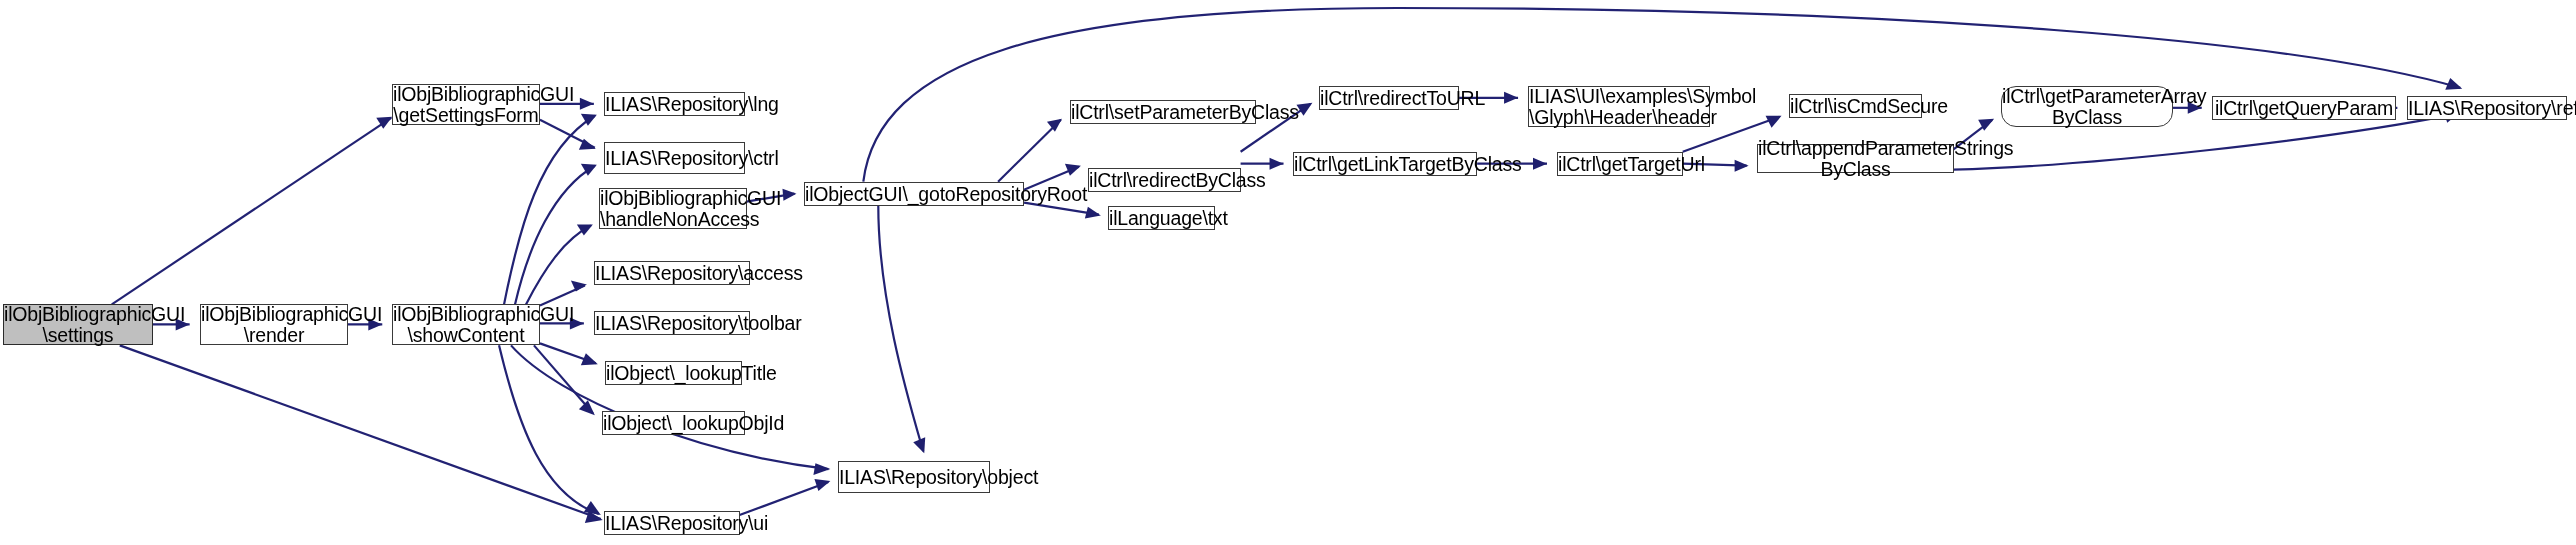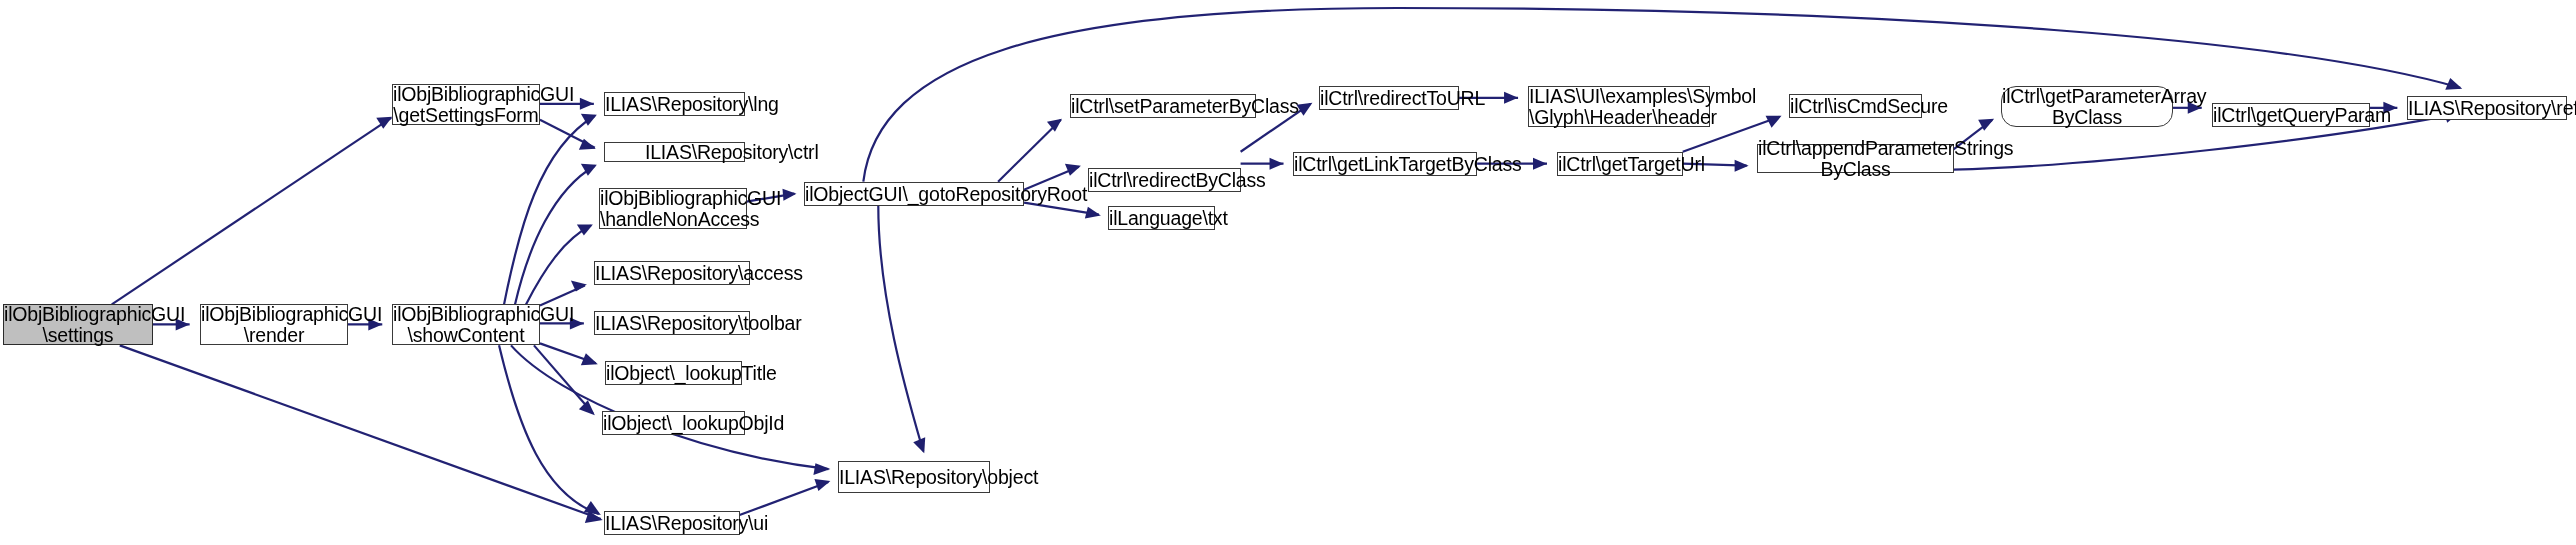--- a/index.html
+++ b/index.html
@@ -169,41 +169,41 @@
   <div id="nodes-layer">
       <div class="gnode current" style="left: 3px; top: 304px; width: 150px; height: 41px;"><span class="nlabel">ilObjBibliographicGUI
 \settings</span></div>
       <div class="gnode" style="left: 200px; top: 304px; width: 148px; height: 41px;"><span class="nlabel">ilObjBibliographicGUI
 \render</span></div>
       <div class="gnode" style="left: 392px; top: 304px; width: 148px; height: 41px;"><span class="nlabel">ilObjBibliographicGUI
 \showContent</span></div>
       <div class="gnode" style="left: 392px; top: 84px; width: 148px; height: 41px;"><span class="nlabel">ilObjBibliographicGUI
 \getSettingsForm</span></div>
       <div class="gnode" style="left: 604px; top: 92px; width: 141px; height: 24px;"><span class="nlabel">ILIAS\Repository\lng</span></div>
-      <div class="gnode" style="left: 604px; top: 142px; width: 141px; height: 20px; padding-left: 40px;"><span class="nlabel">ILIAS\Repository\ctrl</span></div>
+      <div class="gnode" style="left: 604px; top: 142px; width: 141px; height: 32px;"><span class="nlabel">ILIAS\Repository\ctrl</span></div>
       <div class="gnode" style="left: 599px; top: 188px; width: 148px; height: 41px;"><span class="nlabel">ilObjBibliographicGUI
 \handleNonAccess</span></div>
       <div class="gnode" style="left: 594px; top: 261px; width: 156px; height: 24px;"><span class="nlabel">ILIAS\Repository\access</span></div>
       <div class="gnode" style="left: 594px; top: 311px; width: 156px; height: 24px;"><span class="nlabel">ILIAS\Repository\toolbar</span></div>
       <div class="gnode" style="left: 605px; top: 361px; width: 137px; height: 24px;"><span class="nlabel">ilObject\_lookupTitle</span></div>
       <div class="gnode" style="left: 602px; top: 411px; width: 143px; height: 24px;"><span class="nlabel">ilObject\_lookupObjId</span></div>
       <div class="gnode" style="left: 838px; top: 461px; width: 152px; height: 32px;"><span class="nlabel">ILIAS\Repository\object</span></div>
       <div class="gnode" style="left: 604px; top: 511px; width: 136px; height: 24px;"><span class="nlabel">ILIAS\Repository\ui</span></div>
       <div class="gnode" style="left: 804px; top: 182px; width: 220px; height: 24px;"><span class="nlabel">ilObjectGUI\_gotoRepositoryRoot</span></div>
-      <div class="gnode" style="left: 1070px; top: 94px; width: 186px; height: 24px;"><span class="nlabel">ilCtrl\setParameterByClass</span></div>
+      <div class="gnode" style="left: 1070px; top: 100px; width: 186px; height: 24px;"><span class="nlabel">ilCtrl\setParameterByClass</span></div>
       <div class="gnode" style="left: 1088px; top: 168px; width: 153px; height: 24px;"><span class="nlabel">ilCtrl\redirectByClass</span></div>
       <div class="gnode" style="left: 1108px; top: 206px; width: 107px; height: 24px;"><span class="nlabel">ilLanguage\txt</span></div>
       <div class="gnode" style="left: 1319px; top: 86px; width: 140px; height: 24px;"><span class="nlabel">ilCtrl\redirectToURL</span></div>
       <div class="gnode" style="left: 1293px; top: 152px; width: 184px; height: 24px;"><span class="nlabel">ilCtrl\getLinkTargetByClass</span></div>
       <div class="gnode" style="left: 1528px; top: 86px; width: 182px; height: 41px;"><span class="nlabel">ILIAS\UI\examples\Symbol
 \Glyph\Header\header</span></div>
       <div class="gnode" style="left: 1557px; top: 152px; width: 126px; height: 24px;"><span class="nlabel">ilCtrl\getTargetUrl</span></div>
       <div class="gnode" style="left: 1789px; top: 94px; width: 133px; height: 24px;"><span class="nlabel">ilCtrl\isCmdSecure</span></div>
       <div class="gnode" style="left: 1757px; top: 144px; width: 197px; height: 29px;"><span class="nlabel">ilCtrl\appendParameterStrings
 ByClass</span></div>
       <div class="gnode" style="left: 2001px; top: 86px; width: 172px; height: 41px; border-radius: 15px;"><span class="nlabel">ilCtrl\getParameterArray
 ByClass</span></div>
-      <div class="gnode" style="left: 2212px; top: 103px; width: 158px; height: 24px; text-align: center;"><span class="nlabel">ilCtrl\getQueryParam</span></div>
+      <div class="gnode" style="left: 2212px; top: 96px; width: 184px; height: 24px; text-align: center;"><span class="nlabel">ilCtrl\getQueryParam</span></div>
       <div class="gnode" style="left: 2407px; top: 96px; width: 160px; height: 24px;"><span class="nlabel">ILIAS\Repository\refinery</span></div>
     </div>
 
 </div>
 
 
 </body></html>

